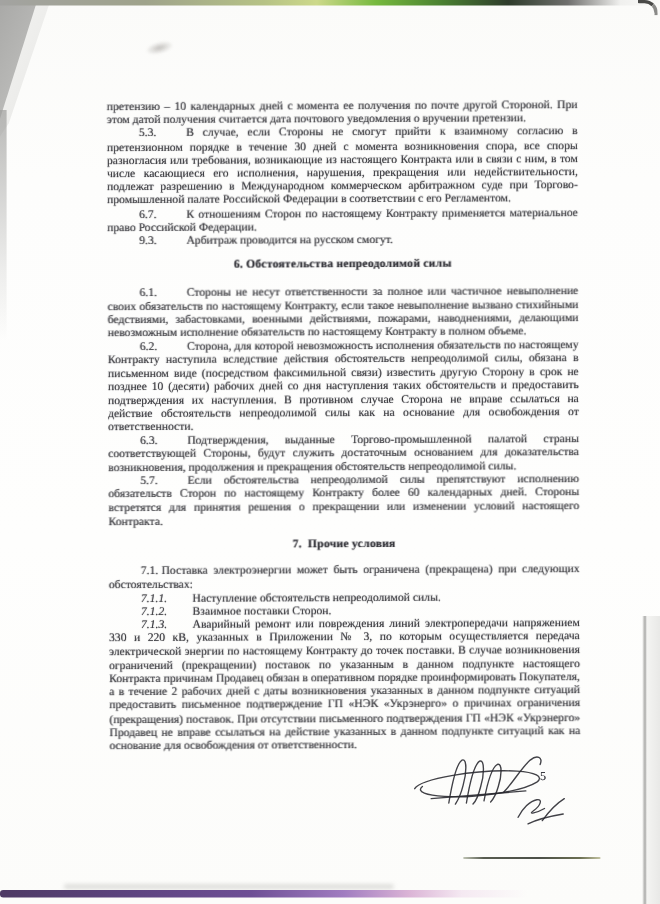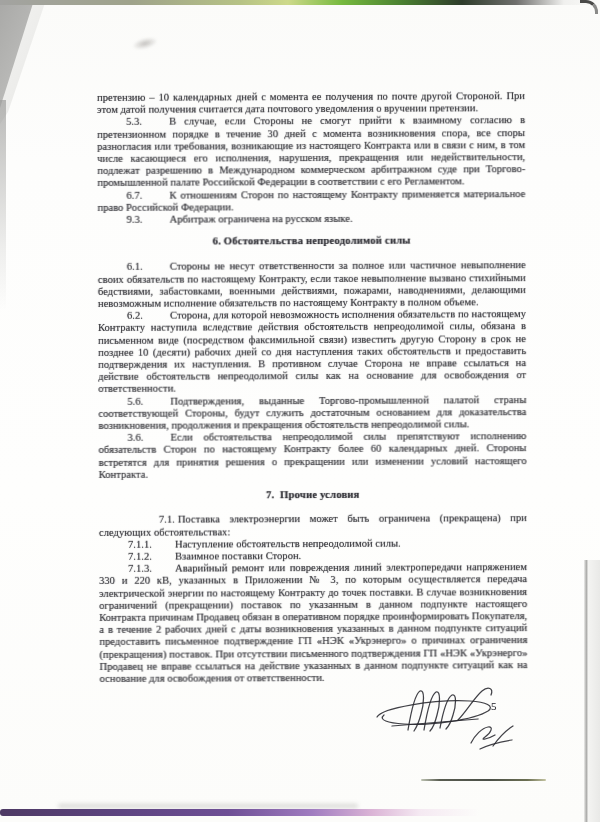--- a/index.html
+++ b/index.html
@@ -69,22 +69,22 @@
     position:absolute;left:97px;top:92px;width:428px;
     font-size:10.6px;line-height:12.2px;color:#3c3c40;
     text-align:justify;
     transform:rotate(-0.25deg);transform-origin:0 0;
     text-shadow:0 0 .7px rgba(70,70,78,.75);
     filter:blur(.22px);
   }
   .textcol p{margin:0;padding:0;}
   .para.numbered{text-indent:29px;}
   .pn{display:inline-block;width:43px;text-indent:0;}
-  .pn-wide{display:inline-block;width:47px;text-indent:0;}
-  .pn-inline{display:inline;padding-right:3px;margin-left:31px;}
+  .pn-wide{display:inline-block;width:47px;text-indent:0;font-style:italic;}
+  .pn-inline{display:inline;padding-right:3px;}
   .sec-heading{
     text-align:center;font-weight:bold;color:#2e2e34;
     letter-spacing:.2px;
   }
   .sec-heading.h6m{margin:10px 0 13px;}
   .sec-heading.h7m{margin:9px 0 12px;}
   
   .sig-primary{position:absolute;left:374px;top:686px;width:126px;height:47px;}
   .sig-secondary{position:absolute;left:466px;top:723px;width:52px;height:29px;}
   .sig-primary svg,.sig-secondary svg{width:100%;height:100%;display:block;}
@@ -116,31 +116,31 @@
   <div class="edge-bottom"></div>
 
   <div class="textcol">
 
     <p class="para"><span>претензию – 10 календарных дней с момента ее получения по почте другой Стороной. При этом датой получения считается дата почтового уведомления о вручении претензии.</span></p>
 
     <p class="para numbered"><span class="pn">5.3.</span><span>В случае, если Стороны не смогут прийти к взаимному согласию в претензионном порядке в течение 30 дней с момента возникновения спора, все споры разногласия или требования, возникающие из настоящего Контракта или в связи с ним, в том числе касающиеся его исполнения, нарушения, прекращения или недействительности, подлежат разрешению в Международном коммерческом арбитражном суде при Торгово-промышленной палате Российской Федерации в соответствии с его Регламентом.</span></p>
 
     <p class="para numbered"><span class="pn">6.7.</span><span>К отношениям Сторон по настоящему Контракту применяется материальное право Российской Федерации.</span></p>
 
-    <p class="para numbered"><span class="pn">9.3.</span><span>Арбитраж ограничена на русском языке.</span></p>
+    <p class="para numbered"><span class="pn">9.3.</span><span>Арбитраж проводится на русском смогут.</span></p>
 
     <p class="sec-heading h6m">6. Обстоятельства непреодолимой силы</p>
 
     <p class="para numbered"><span class="pn">6.1.</span><span>Стороны не несут ответственности за полное или частичное невыполнение своих обязательств по настоящему Контракту, если такое невыполнение вызвано стихийными бедствиями, забастовками, военными действиями, пожарами, наводнениями, делающими невозможным исполнение обязательств по настоящему Контракту в полном объеме.</span></p>
 
     <p class="para numbered"><span class="pn">6.2.</span><span>Сторона, для которой невозможность исполнения обязательств по настоящему Контракту наступила вследствие действия обстоятельств непреодолимой силы, обязана в письменном виде (посредством факсимильной связи) известить другую Сторону в срок не позднее 10 (десяти) рабочих дней со дня наступления таких обстоятельств и предоставить подтверждения их наступления. В противном случае Сторона не вправе ссылаться на действие обстоятельств непреодолимой силы как на основание для освобождения от ответственности.</span></p>
 
-    <p class="para numbered"><span class="pn">5.6.</span><span>Подтверждения, выданные Торгово-промышленной палатой страны соответствующей Стороны, будут служить достаточным основанием для доказательства возникновения, продолжения и прекращения обстоятельств непреодолимой силы.</span></p>
+    <p class="para numbered"><span class="pn">6.3.</span><span>Подтверждения, выданные Торгово-промышленной палатой страны соответствующей Стороны, будут служить достаточным основанием для доказательства возникновения, продолжения и прекращения обстоятельств непреодолимой силы.</span></p>
 
-    <p class="para numbered"><span class="pn">3.6.</span><span>Если обстоятельства непреодолимой силы препятствуют исполнению обязательств Сторон по настоящему Контракту более 60 календарных дней. Стороны встретятся для принятия решения о прекращении или изменении условий настоящего Контракта.</span></p>
+    <p class="para numbered"><span class="pn">5.7.</span><span>Если обстоятельства непреодолимой силы препятствуют исполнению обязательств Сторон по настоящему Контракту более 60 календарных дней. Стороны встретятся для принятия решения о прекращении или изменении условий настоящего Контракта.</span></p>
 
     <p class="sec-heading h7m">7.&nbsp; Прочие условия</p>
 
     <p class="para numbered"><span class="pn-inline">7.1.</span><span>Поставка электроэнергии может быть ограничена (прекращена) при следующих обстоятельствах:</span></p>
 
     <p class="para numbered"><span class="pn-wide">7.1.1.</span><span>Наступление обстоятельств непреодолимой силы.</span></p>
 
     <p class="para numbered"><span class="pn-wide">7.1.2.</span><span>Взаимное поставки Сторон.</span></p>
 
     <p class="para numbered"><span class="pn-wide">7.1.3.</span><span>Аварийный ремонт или повреждения линий электропередачи напряжением 330 и 220 кВ, указанных в Приложении № 3, по которым осуществляется передача электрической энергии по настоящему Контракту до точек поставки. В случае возникновения ограничений (прекращении) поставок по указанным в данном подпункте настоящего Контракта причинам Продавец обязан в оперативном порядке проинформировать Покупателя, а в течение 2 рабочих дней с даты возникновения указанных в данном подпункте ситуаций предоставить письменное подтверждение ГП «НЭК «Укрэнерго» о причинах ограничения (прекращения) поставок. При отсутствии письменного подтверждения ГП «НЭК «Укрэнерго» Продавец не вправе ссылаться на действие указанных в данном подпункте ситуаций как на основание для освобождения от ответственности.</span></p>

